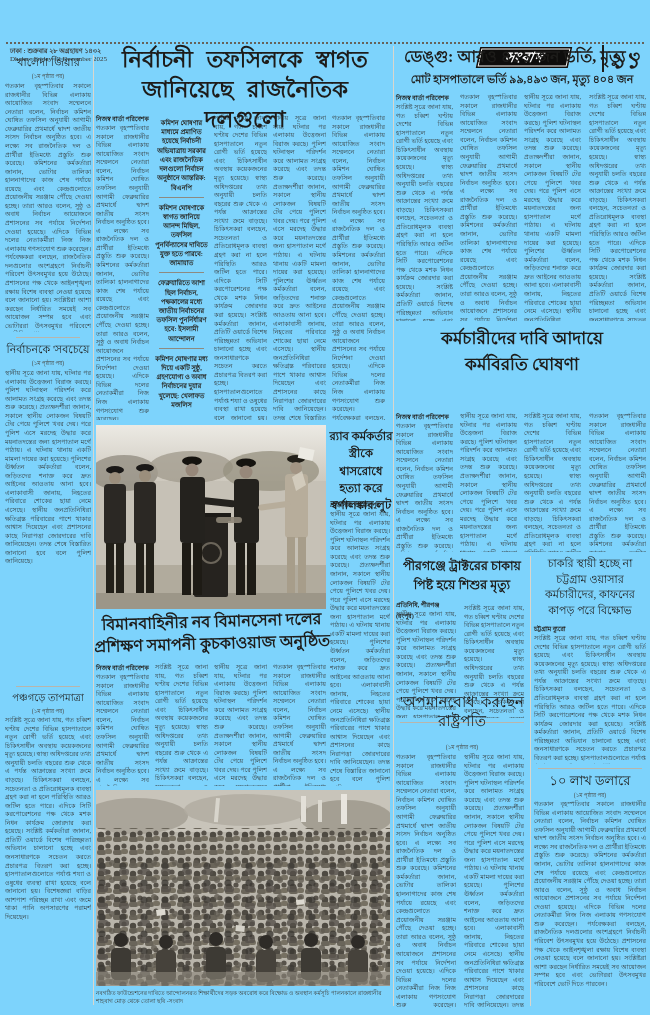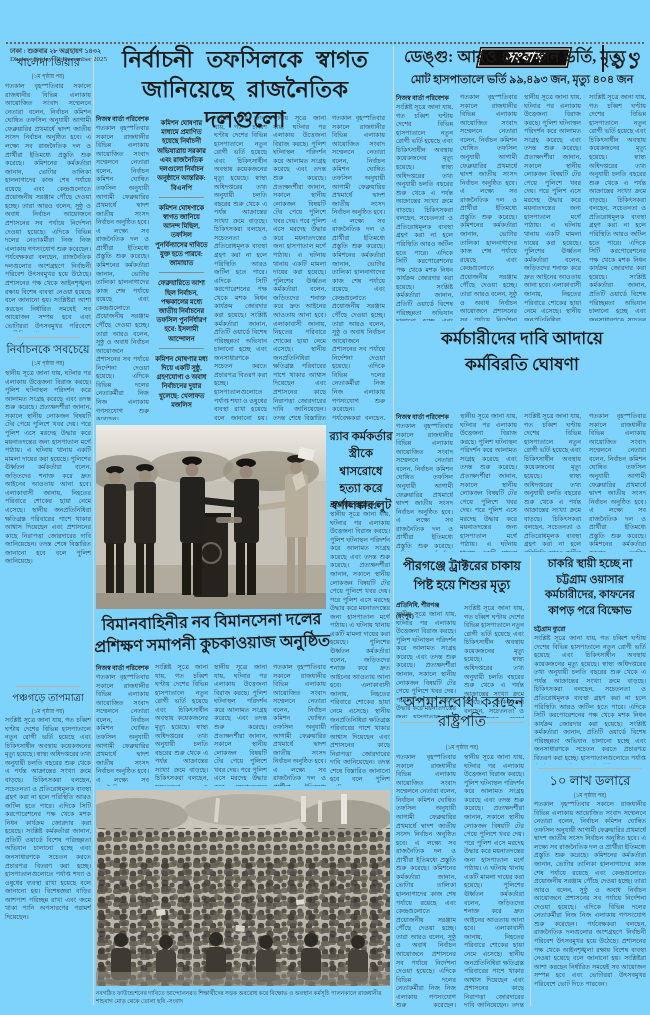--- a/index.html
+++ b/index.html
@@ -41,21 +41,21 @@
     font-size:11px;font-weight:bold;}
   .headline-metro{position:absolute;left:396px;top:326px;width:252px;text-align:center;
     font-size:17px;font-weight:bold;line-height:1.5;}
   .headline-airforce{position:absolute;left:94px;top:611px;width:236px;text-align:center;
     font-size:16px;font-weight:bold;line-height:1.4;transform:rotate(-1.6deg);}
   .headline-rab{position:absolute;left:328px;top:428px;width:66px;text-align:center;
     font-size:11.5px;font-weight:bold;line-height:1.5;}
   .headline-pirganj{position:absolute;left:396px;top:557px;width:132px;text-align:center;
     font-size:12.5px;font-weight:bold;line-height:1.5;}
   .headline-wasa{position:absolute;left:532px;top:556px;width:116px;text-align:center;
-    font-size:11px;font-weight:bold;line-height:1.42;}
+    font-size:11px;font-weight:normal;line-height:1.42;}
   .quote-col{position:absolute;display:flex;flex-direction:column;}
   .pull-quote{font-size:6.6px;font-weight:bold;text-align:center;line-height:1.4;color:#26241f;}
   .quote-rule{border:none;border-top:1px solid #8e8a80;width:86%;margin:5px auto;}
   .photo{position:absolute;overflow:hidden;background:#c4bfb4;}
   .caption{position:absolute;font-size:5.8px;color:#3c3a34;line-height:1.3;}
 </style>
 </head>
 <body>
 
 <div class="page">

